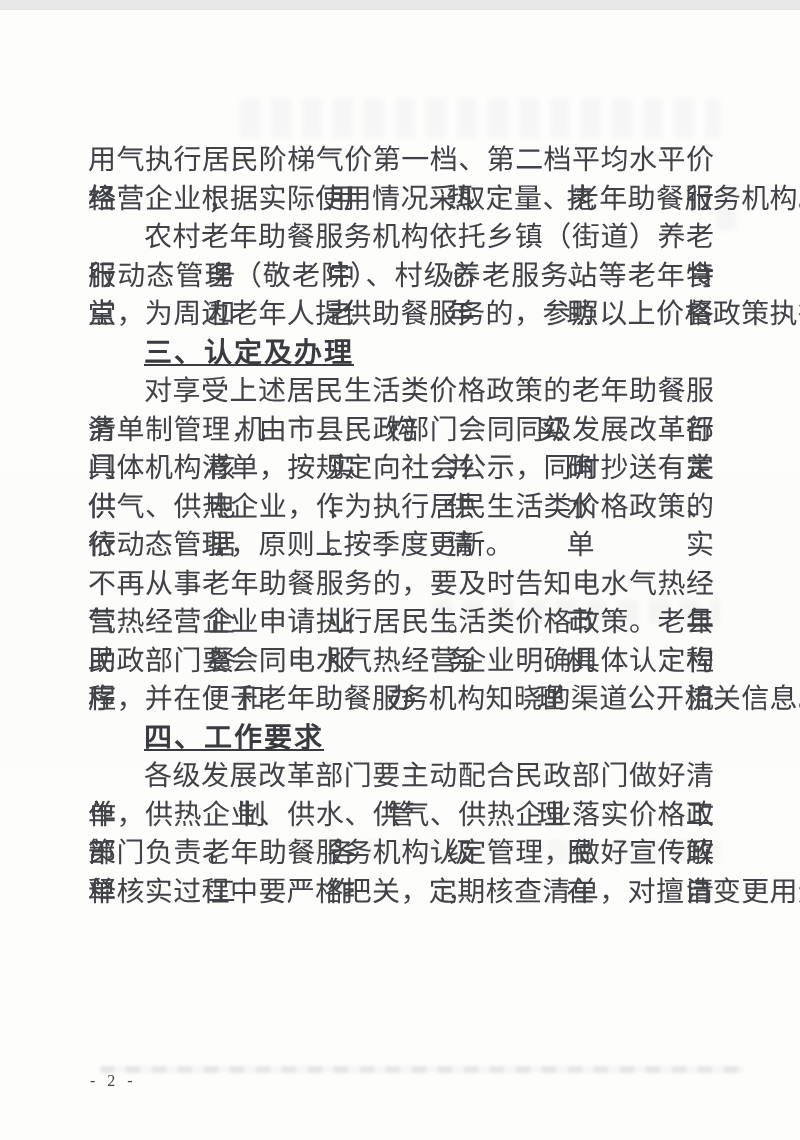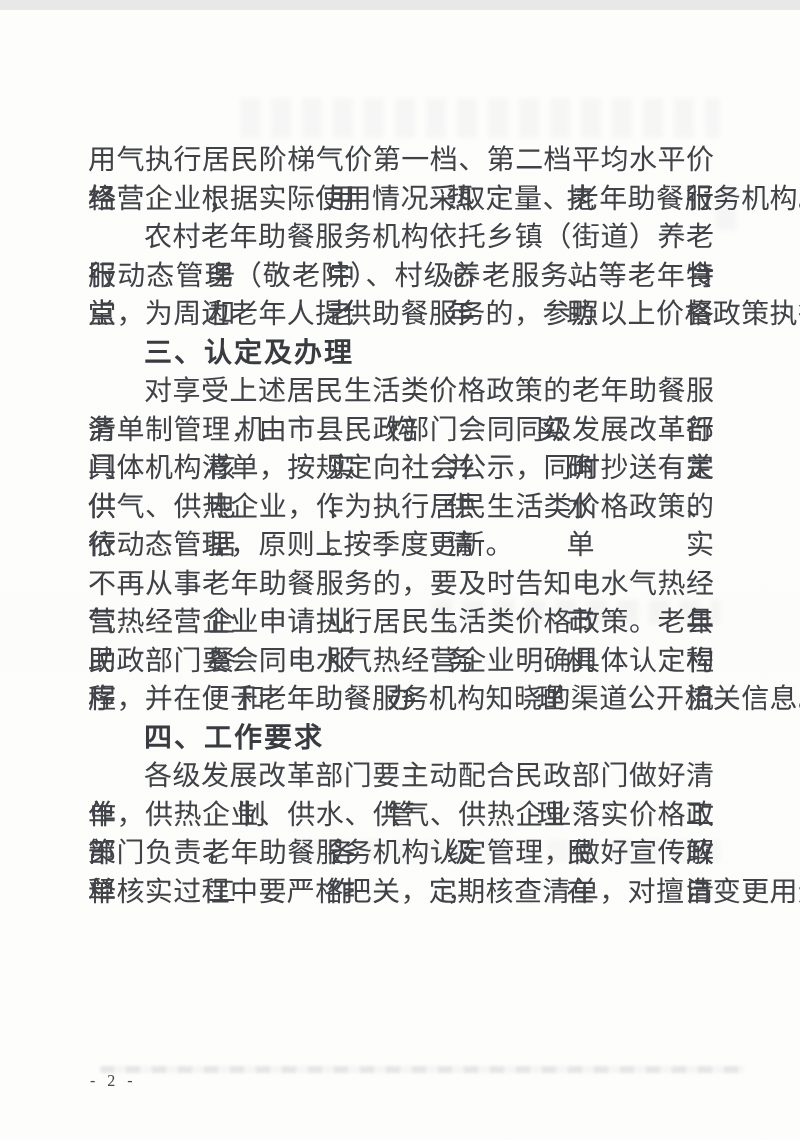--- a/index.html
+++ b/index.html
@@ -39,20 +39,21 @@
     letter-spacing: 0;
   }
   .line.indent {
     text-indent: 2em;
   }
   .block.heading .line {
     font-family: "Liberation Sans", "DejaVu Sans", sans-serif;
     font-weight: 700;
     color: #393b40;
     letter-spacing: 2px;
+    text-decoration: underline;
   }
 
   
   .page-number {
     position: absolute;
     left: 90px;
     top: 1062px;
     font-size: 16px;
     letter-spacing: 4px;
     color: #47484e;

